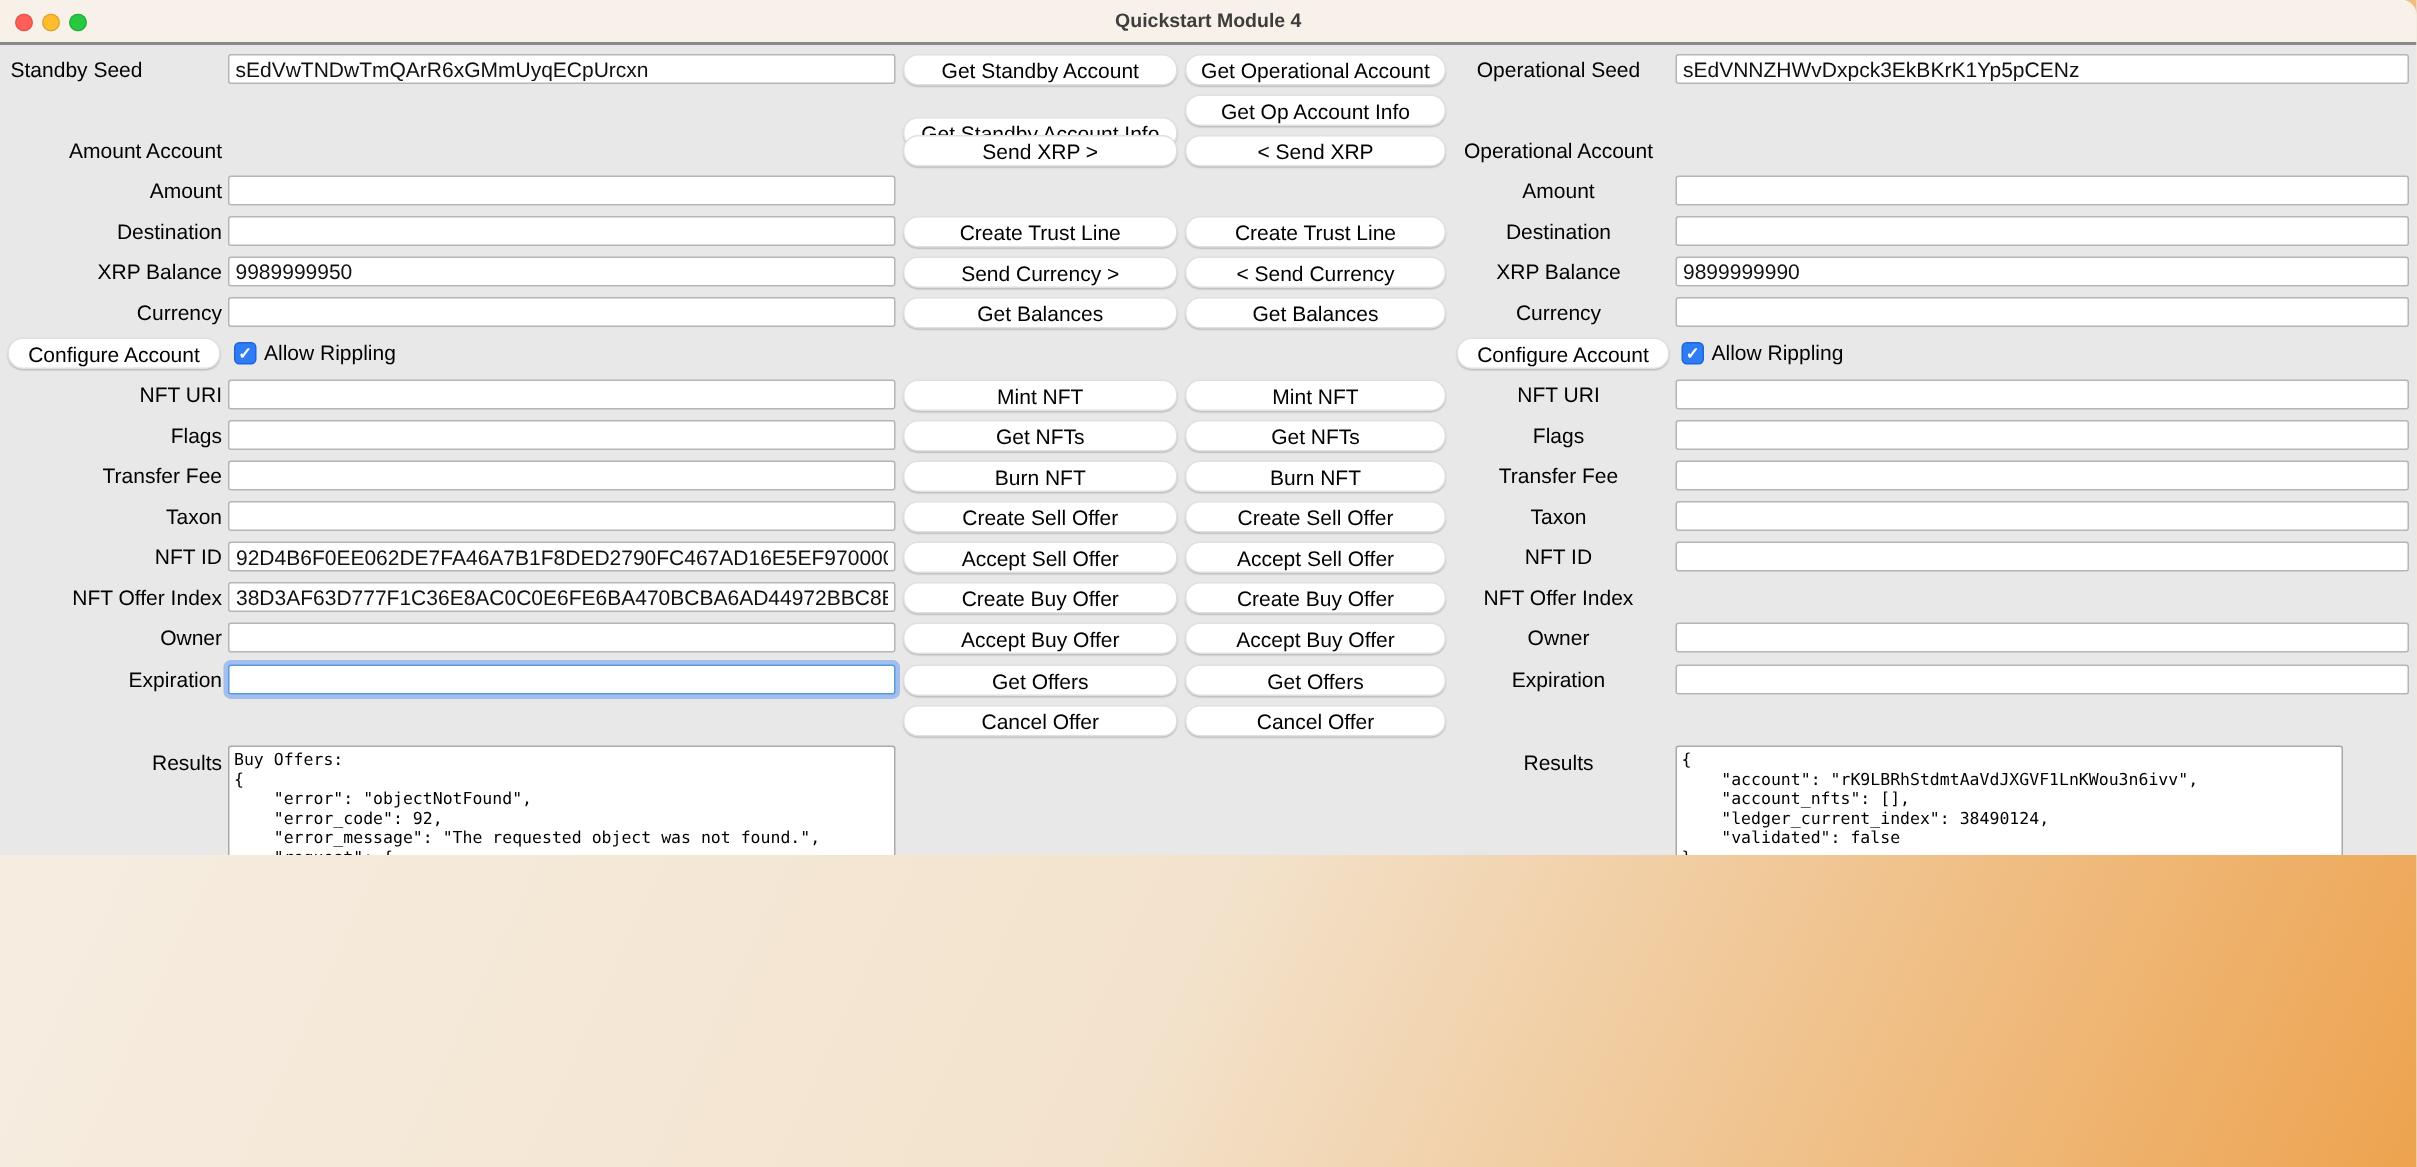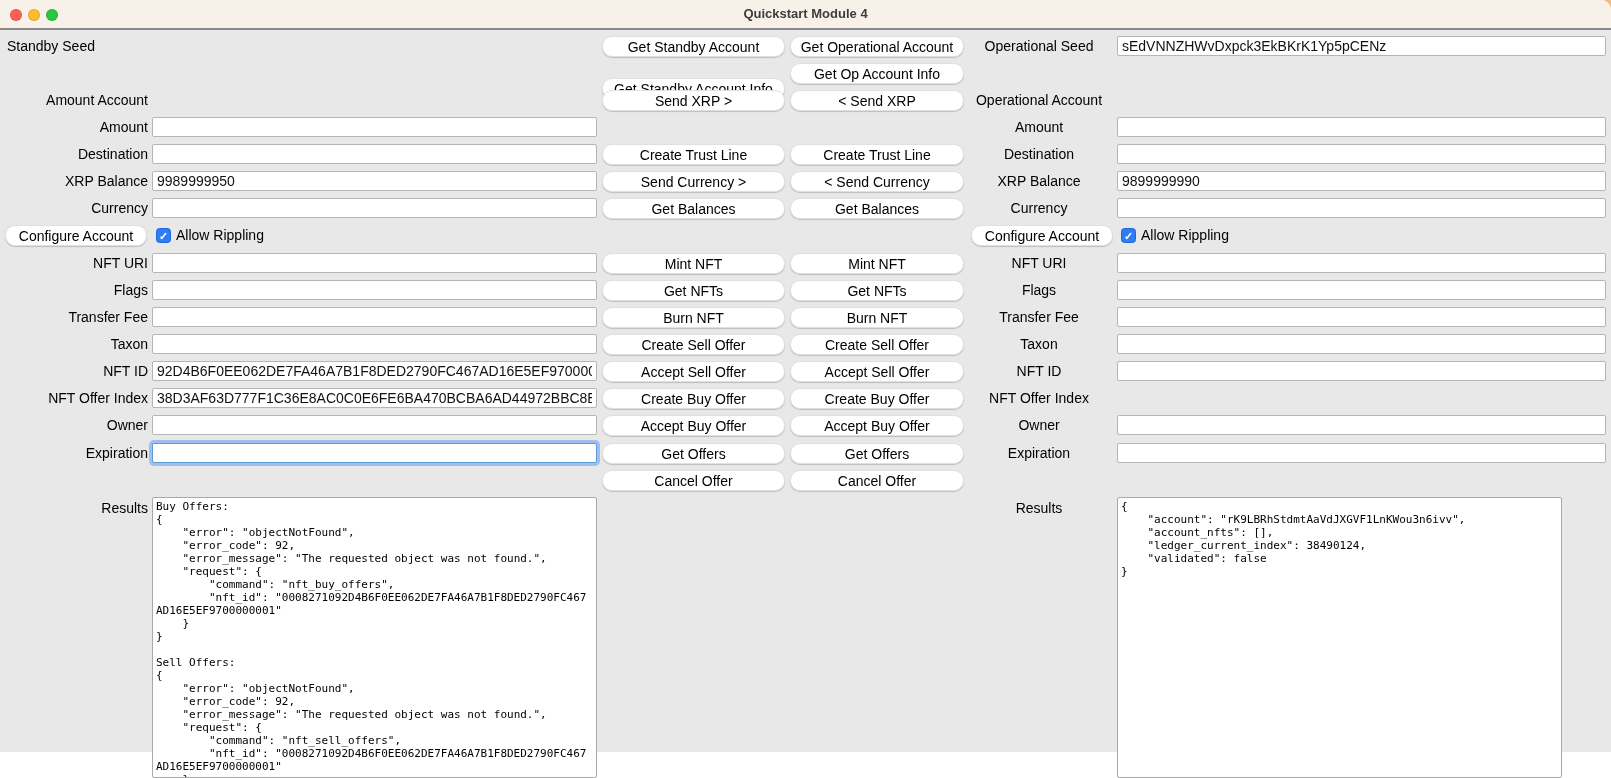--- a/index.html
+++ b/index.html
@@ -2,21 +2,21 @@
 <html><head>
 <meta charset="utf-8">
 <style>
   html,body{margin:0;padding:0;}
   body{
     width:1611px;height:778px;overflow:hidden;
     background:linear-gradient(115deg,#f7f0e7 0%,#f3e3cd 55%,#eda34f 100%);
     font-family:"Liberation Sans",sans-serif;
   }
   .window{
-    position:absolute;left:0;top:0;width:1611px;height:778px;
+    position:absolute;left:0;top:0;width:1611px;height:570px;
     border-radius:10px 10px 0 0;overflow:hidden;background:#ffffff;
   }
   .titlebar{
     position:absolute;left:0;top:0;width:100%;height:30px;
     background:#f7f1ea;border-bottom:2px solid #8a8a8a;box-sizing:border-box;
   }
   .title{
     position:absolute;left:0;right:0;top:0;height:28px;line-height:28px;
     text-align:center;font-size:13px;font-weight:bold;color:#3d3d3d;
   }
@@ -83,20 +83,21 @@
     <span class="tl red"></span>
     <span class="tl yellow"></span>
     <span class="tl green"></span>
     <div class="title">Quickstart Module 4</div>
   </div>
 
   <div class="form-bg"></div>
   <div class="bottom-strip"></div>
 
   <label class="lbl lbl-l first" style="top:36px">Standby Seed</label>
+  <input class="field fl" style="top: 36px;" value="sEdVwTNDwTmQArR6xGMmUyqECpUrcxn">
 
   <label class="lbl lbl-l" style="top:90px">Amount Account</label>
 
   <label class="lbl lbl-l" style="top:117px">Amount</label>
   <input class="field fl" style="top: 117px;" value="">
 
   <label class="lbl lbl-l" style="top:144px">Destination</label>
   <input class="field fl" style="top: 144px;" value="">
 
   <label class="lbl lbl-l" style="top:171px">XRP Balance</label>

